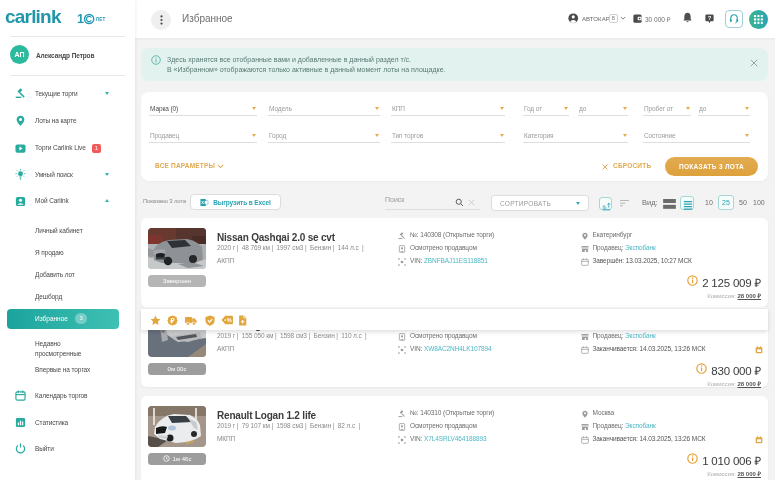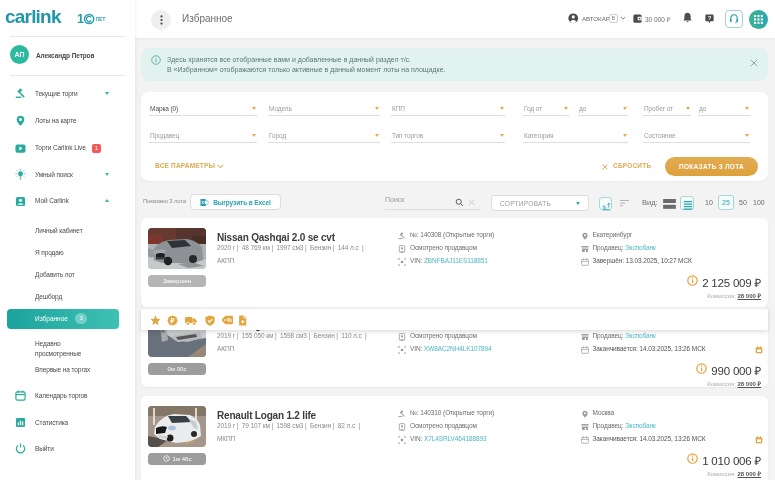--- a/index.html
+++ b/index.html
@@ -204,21 +204,21 @@
         <rect x="1" y="2" width="10" height="9" rx="1.5" fill="#e2a53f"></rect>
         <rect x="3" y="0.5" width="1.4" height="3" fill="#e2a53f"></rect>
         <rect x="7.6" y="0.5" width="1.4" height="3" fill="#e2a53f"></rect>
         <rect x="3" y="5" width="6" height="4" fill="#fff"></rect>
       </svg>
     <svg class="abs" style="right:61px;top:57px" width="11" height="11" viewBox="0 0 14 14">
         <circle cx="7" cy="7" r="6" fill="none" stroke="#e8a33d" stroke-width="1.5"></circle>
         <rect x="6.3" y="5.8" width="1.6" height="4.6" fill="#e8a33d"></rect>
         <rect x="6.3" y="3" width="1.6" height="1.7" fill="#e8a33d"></rect>
       </svg>
-    <div class="price">990 000 ₽</div>
+    <div class="price">830 000 ₽</div>
     <div class="comm">Комиссия: <b class="uline">28 000 ₽</b></div>
   </div>
 
   <div class="card" style="top:180px;height:89px;z-index:2;">
     <div class="thumb"><svg width="58" height="41" viewBox="0 0 58 41">
           <rect width="58" height="41" fill="#aeb1b3"></rect>
           <rect width="58" height="14" fill="#67392f"></rect>
           <rect x="28" y="0" width="30" height="13" fill="#55352e"></rect>
           <rect x="0" y="7" width="14" height="9" fill="#7e352e"></rect>
           <rect x="44" y="8" width="14" height="8" fill="#4a2c26"></rect>

